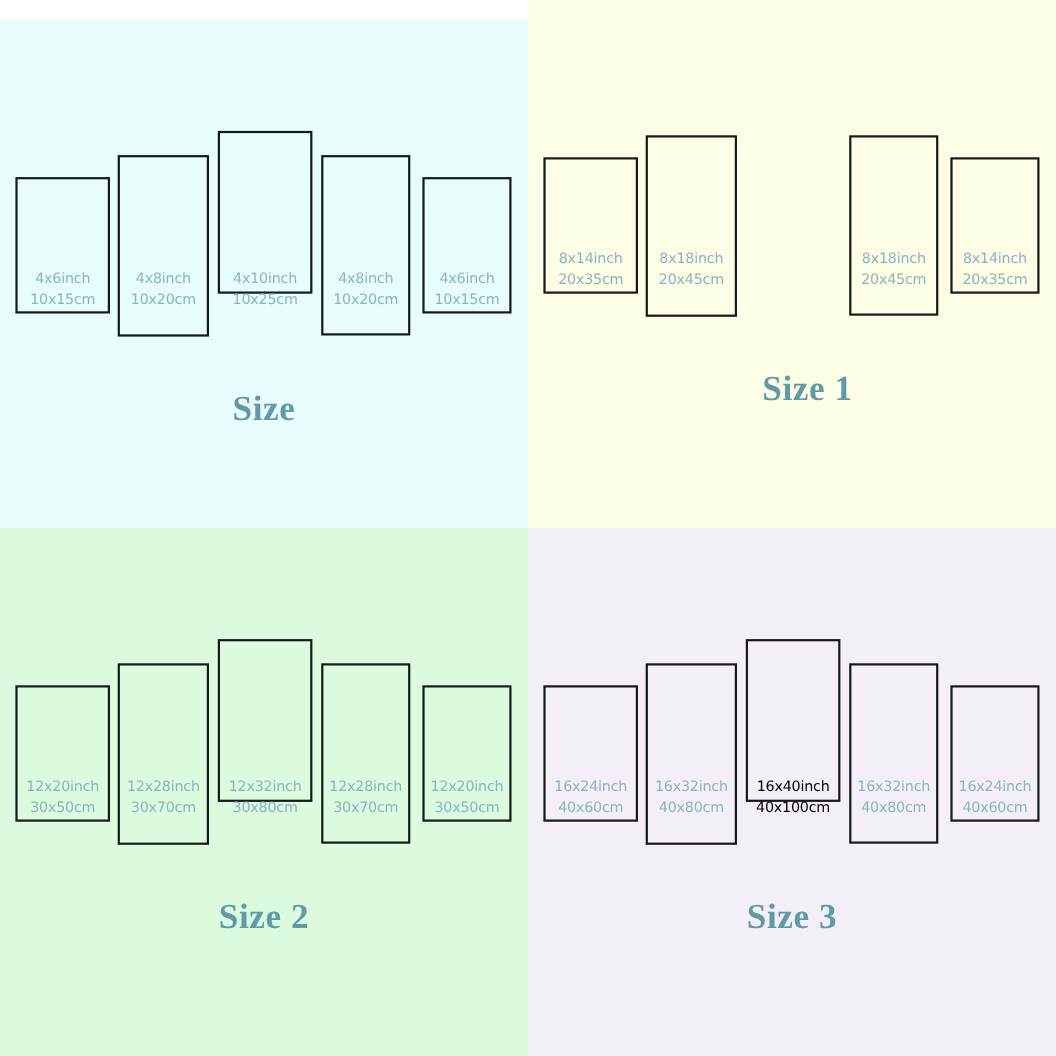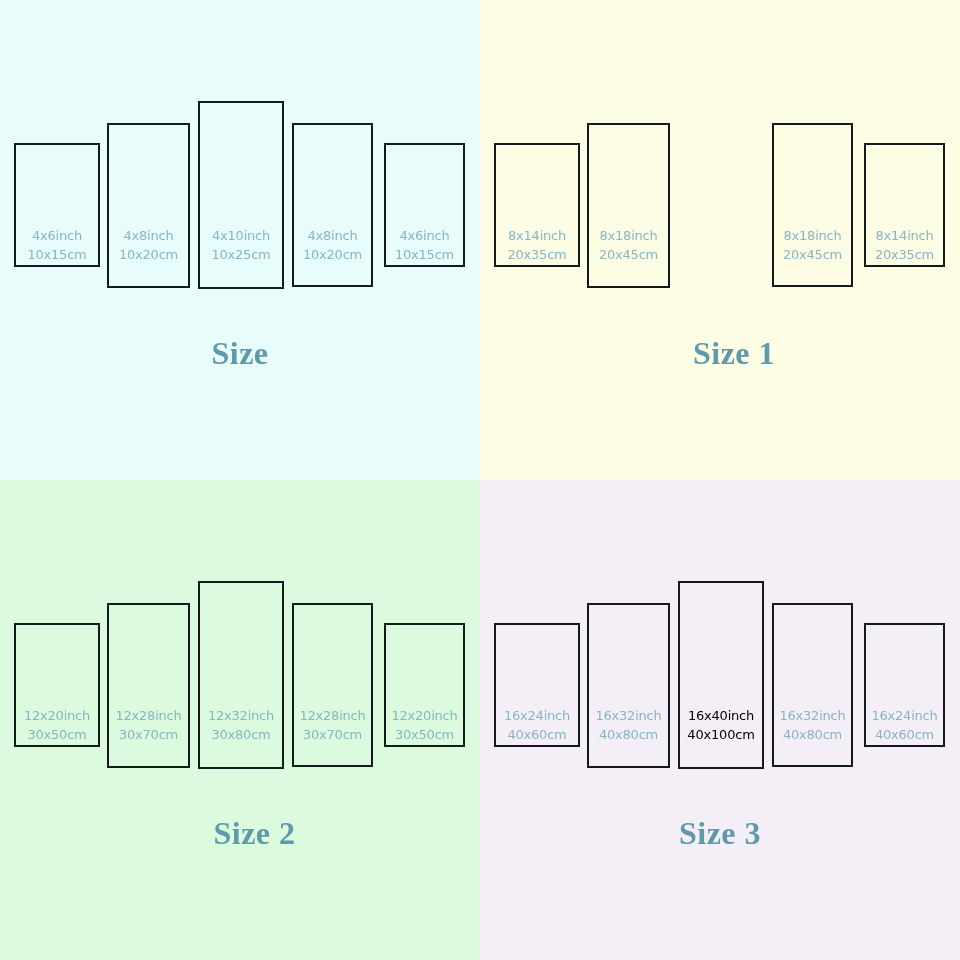--- a/index.html
+++ b/index.html
@@ -19,21 +19,21 @@
     overflow: hidden;
   }
 
   
   .quadrant {
     position: absolute;
     width: 480px;
     height: 480px;
     overflow: hidden;
   }
-  .q-tl { left: 0;     top: 0;   }
+  .q-tl { left: 0;     top: 18px;   }
   .q-tr { left: 480px; top: 0;   }
   .q-bl { left: 0;     top: 480px; }
   .q-br { left: 480px; top: 480px; }
 
   
   .panel-group {
     position: absolute;
     left: 0;
     top: 0;
     width: 480px;
@@ -43,21 +43,21 @@
   .panel {
     position: absolute;
     box-sizing: border-box;
     border: 2px solid #121a1c;
     background: transparent;
   }
 
   
   .panel.p1 { left: 14px;  top: 143px; width: 86px;  height: 124px; }
   .panel.p2 { left: 107px; top: 123px; width: 83px;  height: 165px; }
-  .panel.p3 { left: 198px; top: 101px; width: 86px;  height: 188px; }
+  .panel.p3 { left: 198px; top: 101px; width: 86px;  height: 148px; }
   .panel.p4 { left: 292px; top: 123px; width: 81px;  height: 164px; }
   .panel.p5 { left: 384px; top: 143px; width: 81px;  height: 124px; }
 
   
   .panel-label {
     position: absolute;
     left: 0;
     right: 0;
     top: 50%;
     transform: translateY(-50%);
@@ -157,21 +157,21 @@
       <div class="panel p5" style="border-color: rgb(18, 26, 28);">
         <div class="panel-label" style="color: rgb(134, 182, 195);">
           <span class="label-inch">8x14inch</span>
           <span class="label-cm">20x35cm</span>
         </div>
       </div>
     </div>
     <div class="size-title" style="color: rgb(94, 154, 168); padding-left: 28px;">Size 1</div>
   </div>
 
-  <div class="quadrant q-bl" style="background: rgb(220, 250, 222); padding-left: 29px;">
+  <div class="quadrant q-bl" style="background: rgb(220, 250, 222);">
     <div class="panel-group">
       <div class="panel p1" style="border-color: rgb(18, 26, 28);">
         <div class="panel-label" style="color: rgb(134, 182, 195);">
           <span class="label-inch">12x20inch</span>
           <span class="label-cm">30x50cm</span>
         </div>
       </div>
       <div class="panel p2" style="border-color: rgb(18, 26, 28);">
         <div class="panel-label" style="color: rgb(134, 182, 195);">
           <span class="label-inch">12x28inch</span>

